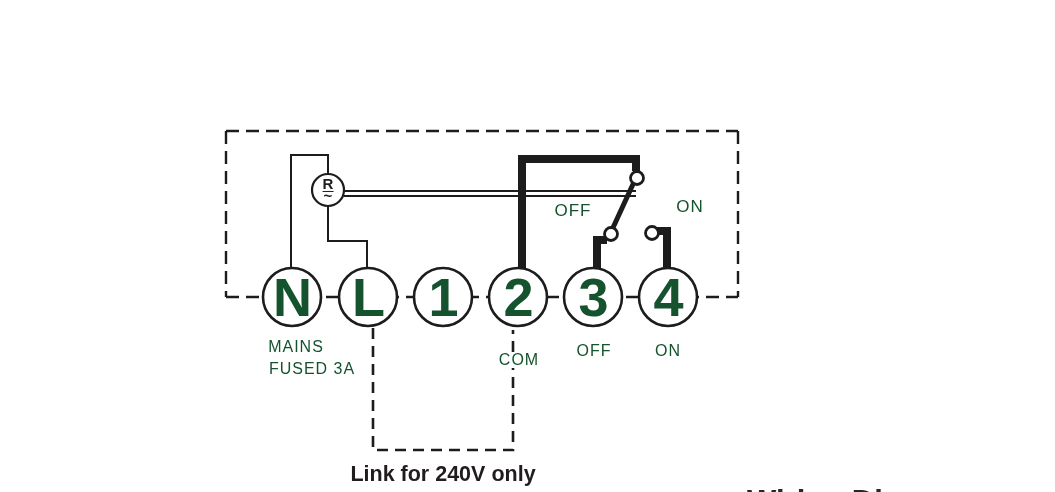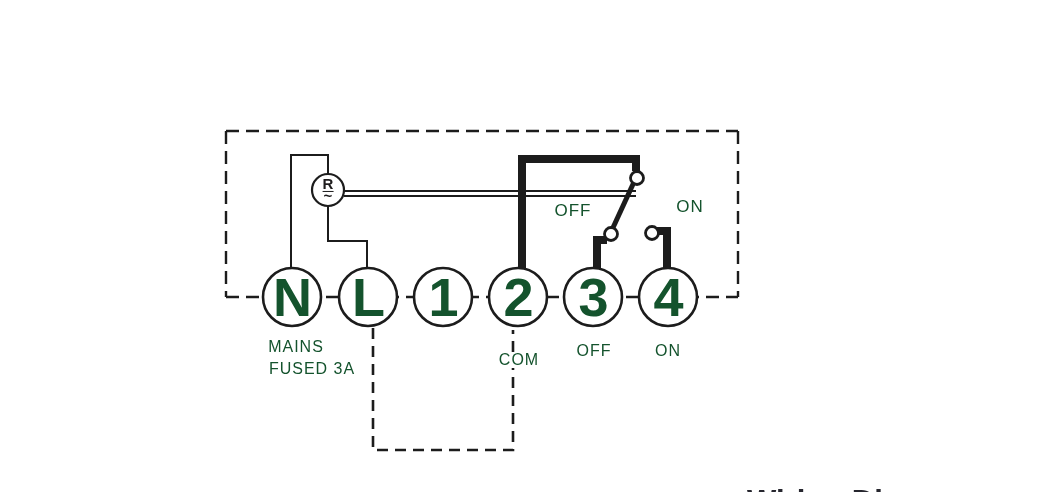--- a/index.html
+++ b/index.html
@@ -135,16 +135,17 @@
 
   <div class="lbl switch-label" style="left:573px; top:210px;">OFF</div>
   <div class="lbl switch-label" style="left:690px; top:206px;">ON</div>
 
   <div class="lbl caption" style="left:296px; top:347px;">MAINS</div>
   <div class="lbl caption" style="left:312px; top:369px;">FUSED 3A</div>
   <div class="lbl caption caption-bg" style="left:519px; top:360px;">COM</div>
   <div class="lbl caption" style="left:594px; top:351px;">OFF</div>
   <div class="lbl caption" style="left:668px; top:351px;">ON</div>
 
+  <div class="link-note">Link for 240V only</div>
 
   <h2 class="cutoff-heading">Wiring Diagrams</h2>
 
 </div>
 
 </body></html>

